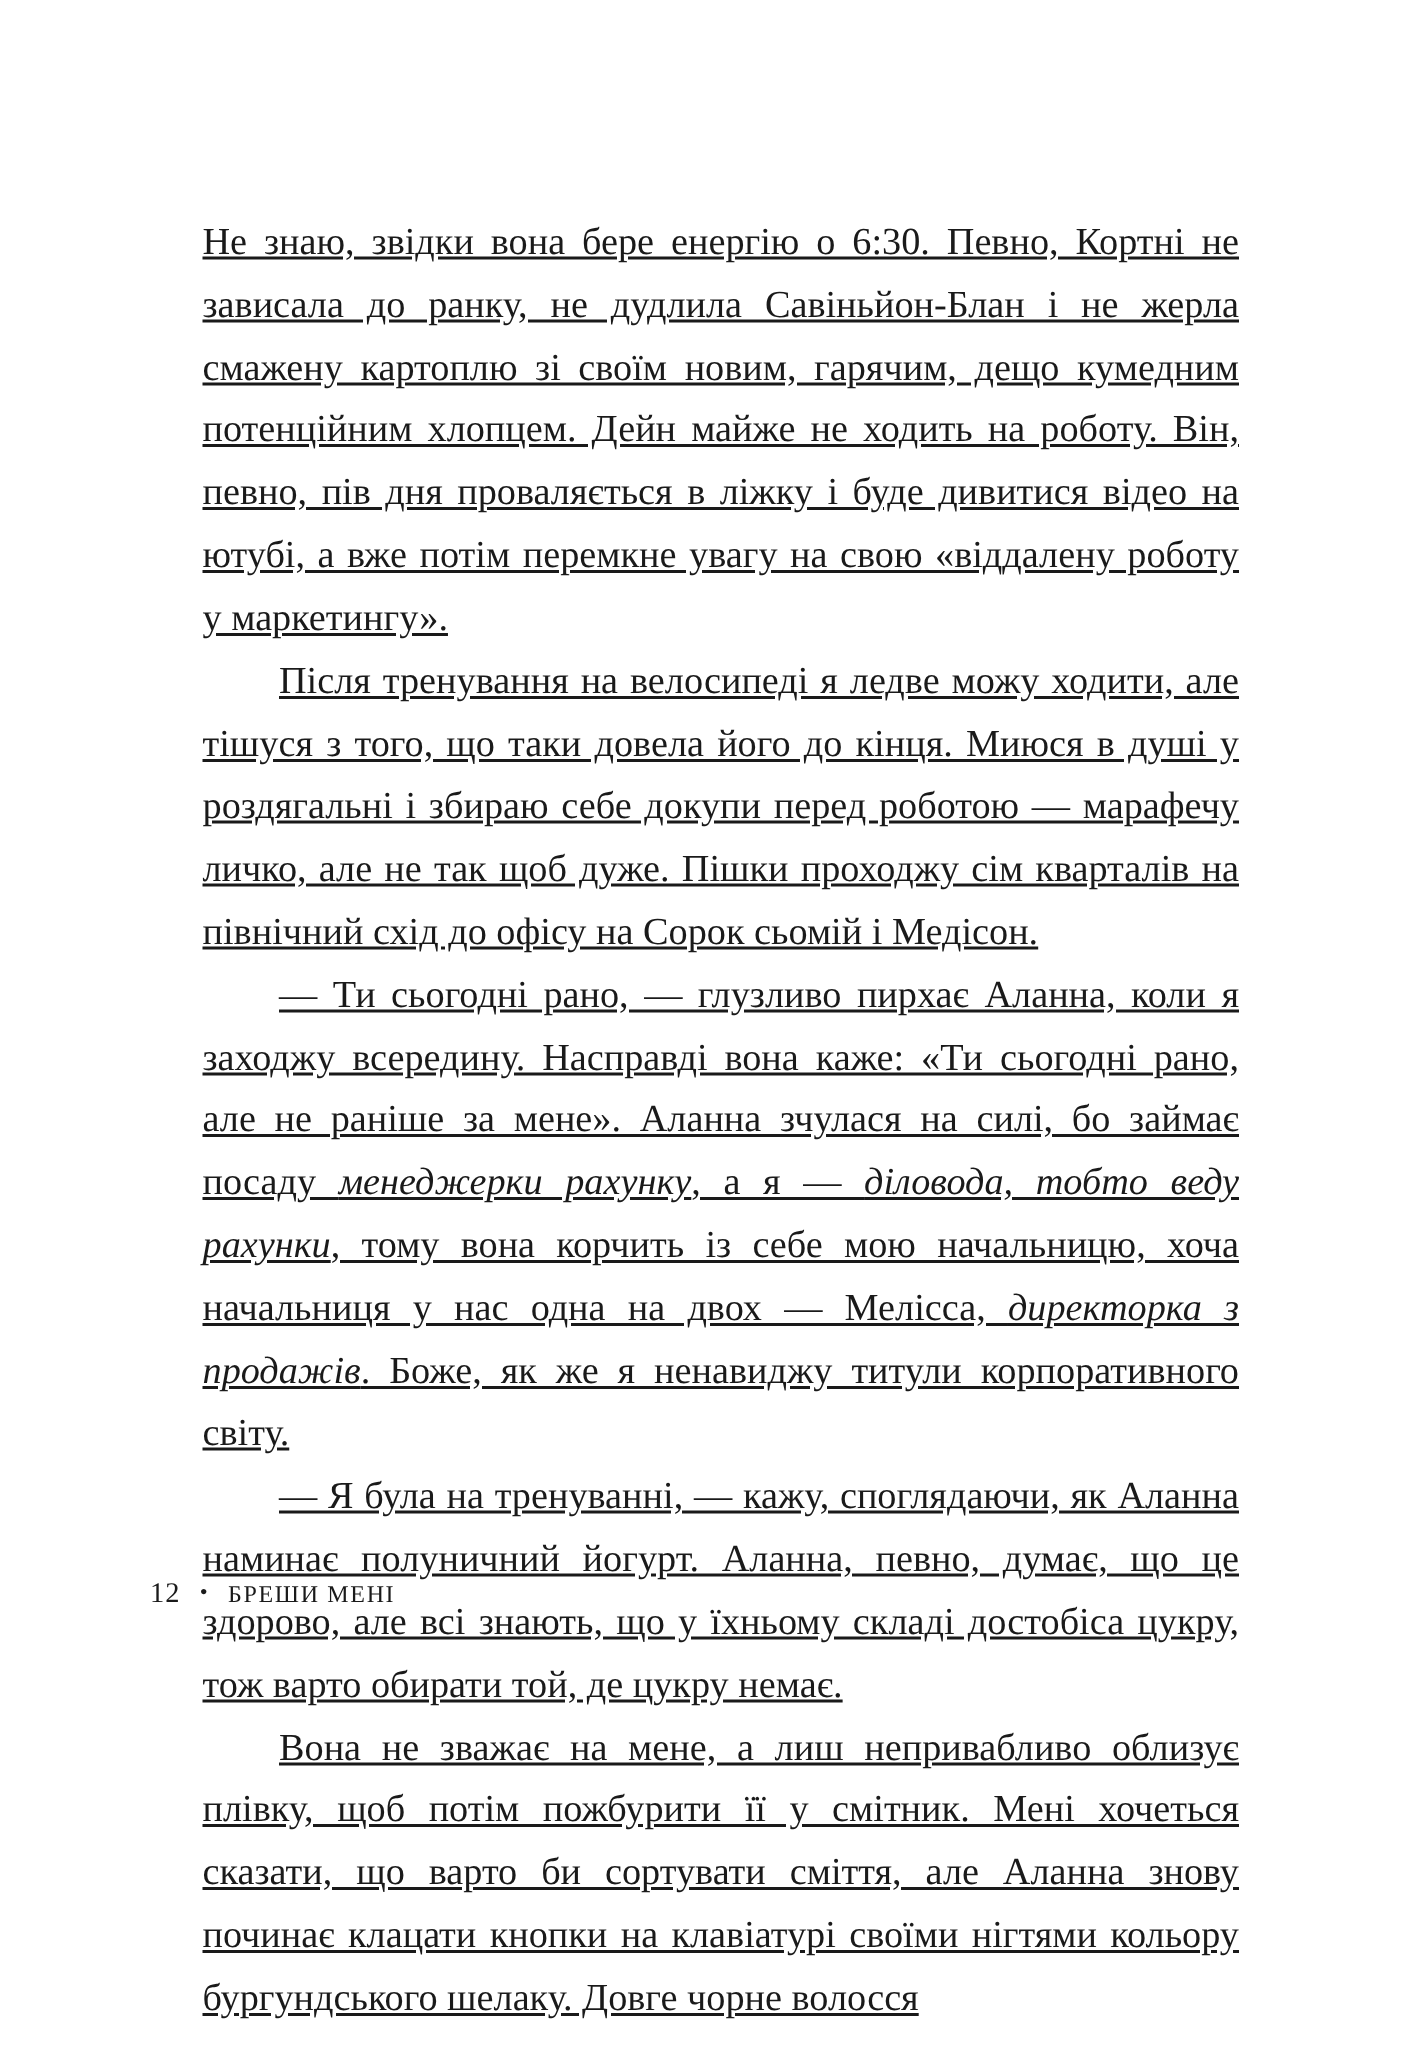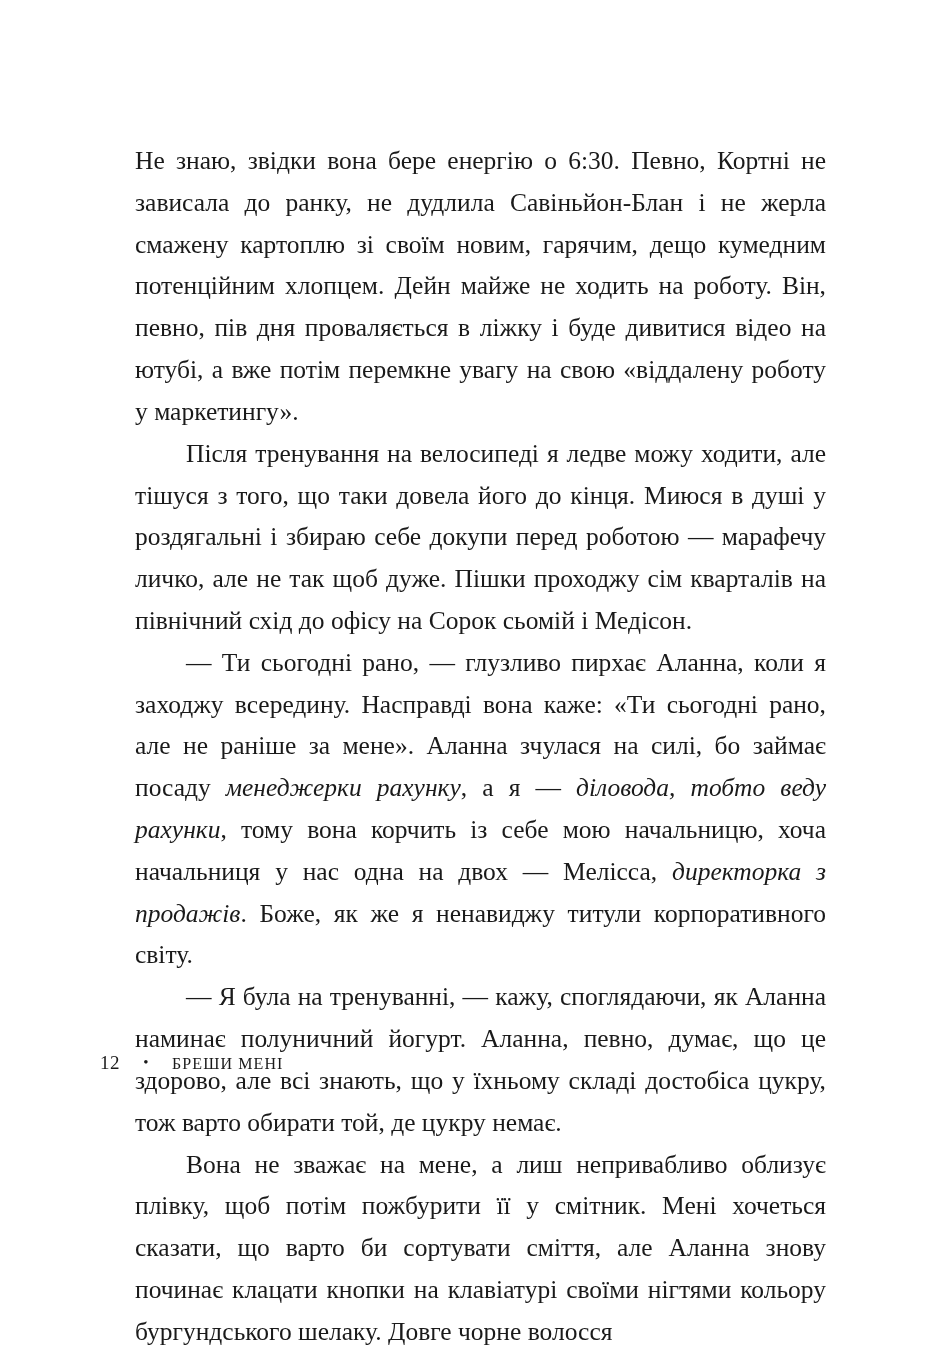--- a/index.html
+++ b/index.html
@@ -16,20 +16,21 @@
     overflow: hidden;
   }
   .page {
     position: absolute;
     top: 0;
     left: 0;
     width: 936px;
     height: 1156px;
     box-sizing: border-box;
     padding: 140px 110px 18px 135px;
+    text-decoration: underline;
   }
   .body-text {
     font-size: 25.5px;
     line-height: 1.64;
     text-align: justify;
     text-justify: inter-word;
     hyphens: manual;
   }
   .body-text p {
     margin: 0;
@@ -43,21 +44,21 @@
   }
   .footer {
     position: absolute;
     left: 100px;
     bottom: 82px;
     font-size: 18px;
     letter-spacing: 0.6px;
     color: #1a1a1a;
     display: flex;
     align-items: baseline;
-    gap: 16px;
+    gap: 6px;
   }
   .footer .pagenum {
     font-size: 19px;
   }
   .footer .sep {
     margin: 0 7px;
     font-size: 15px;
     position: relative;
     top: -2px;
   }

